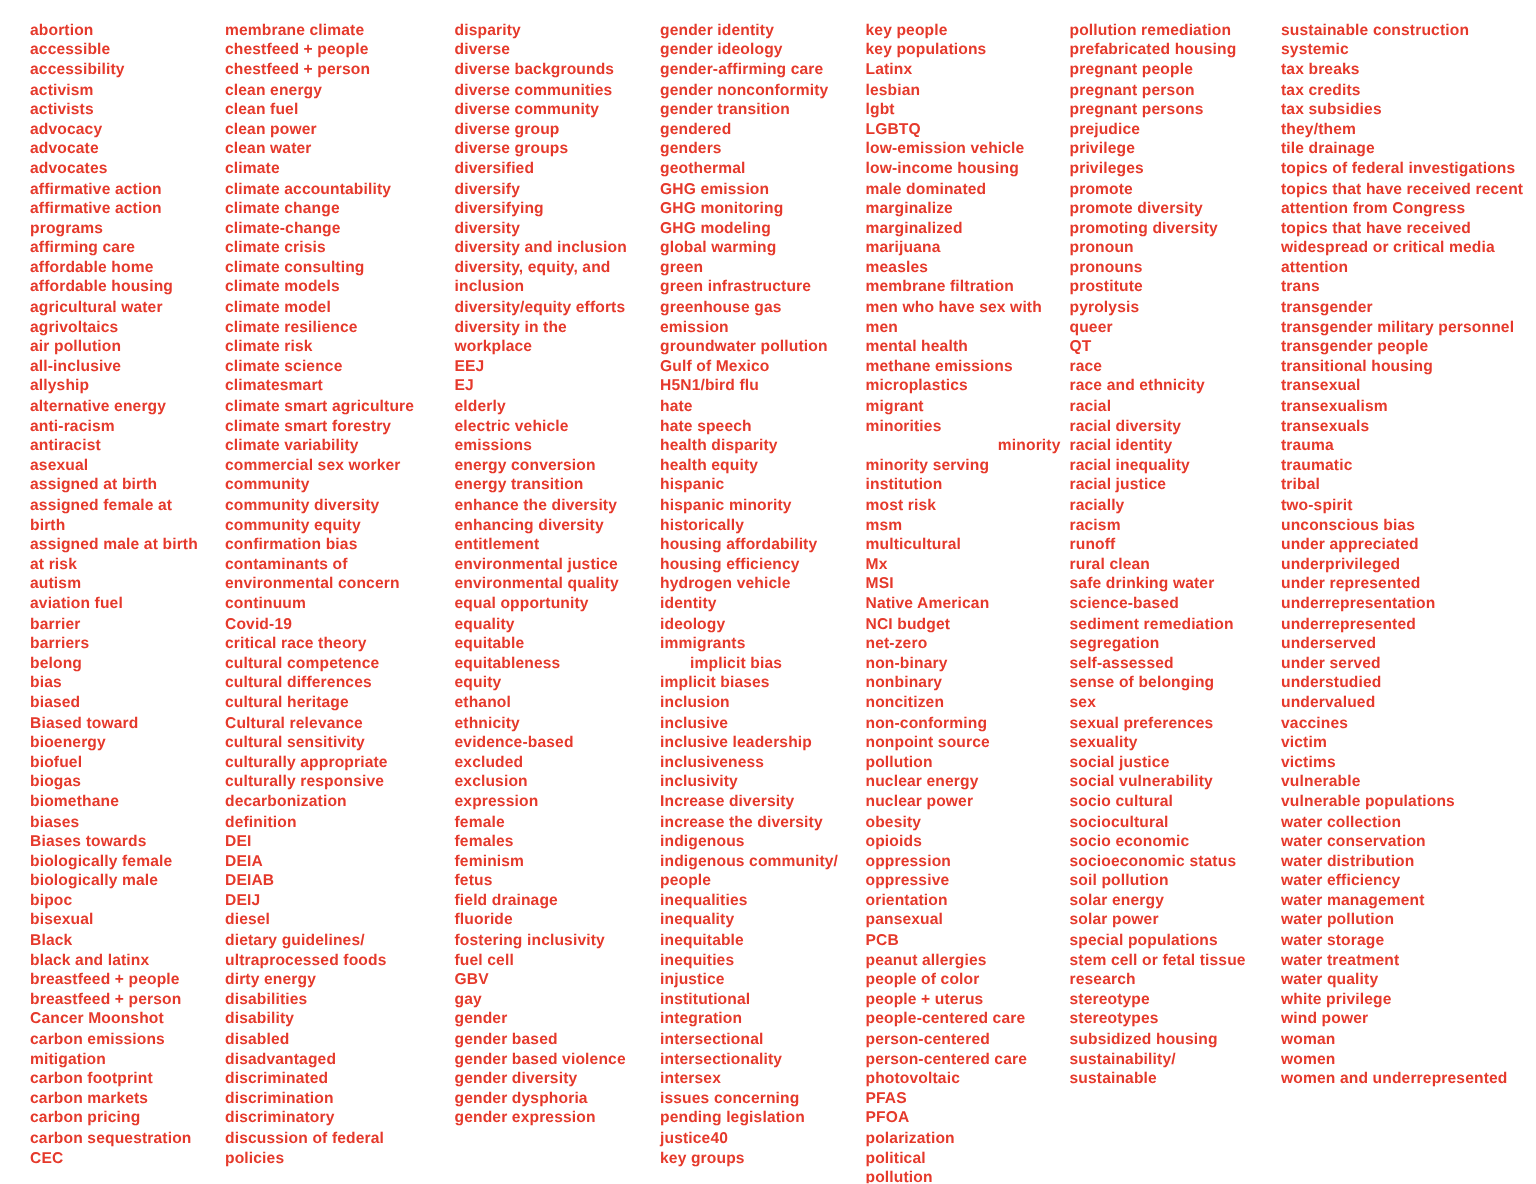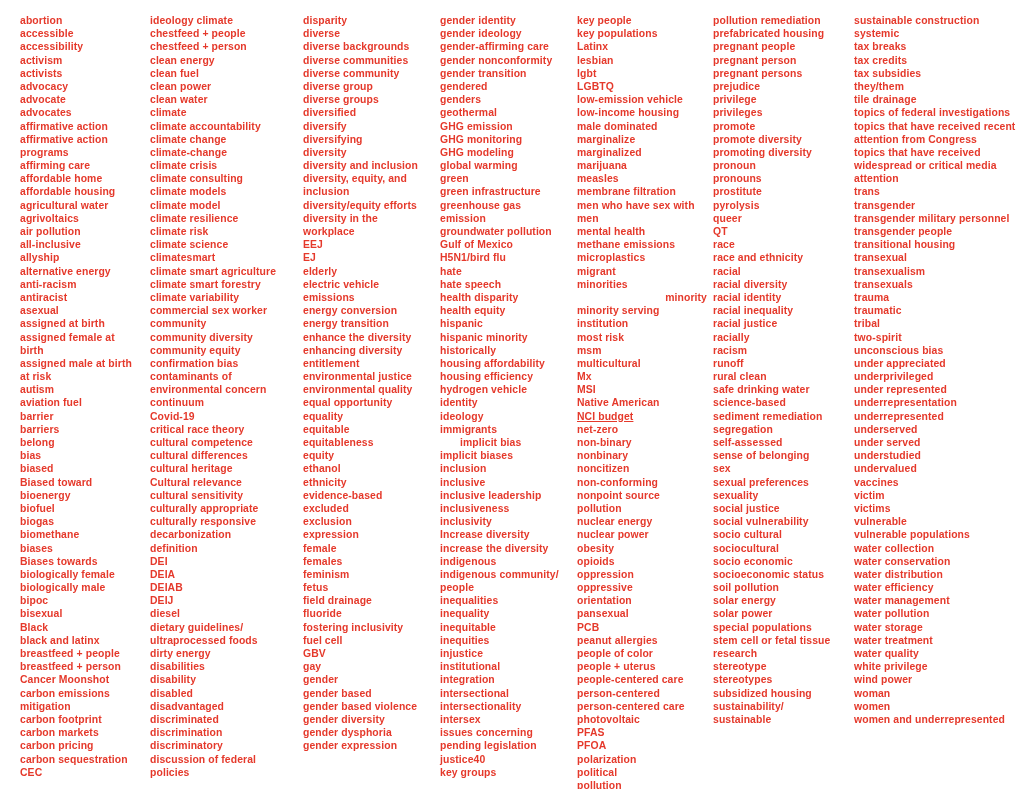--- a/index.html
+++ b/index.html
@@ -94,21 +94,21 @@
       <span class="term" style="color: rgb(229, 57, 43);">breastfeed + person</span>
       <span class="term" style="color: rgb(229, 57, 43);">Cancer Moonshot</span>
       <span class="term" style="color: rgb(229, 57, 43);">carbon emissions mitigation</span>
       <span class="term" style="color: rgb(229, 57, 43);">carbon footprint</span>
       <span class="term" style="color: rgb(229, 57, 43);">carbon markets</span>
       <span class="term" style="color: rgb(229, 57, 43);">carbon pricing</span>
       <span class="term" style="color: rgb(229, 57, 43);">carbon sequestration</span>
       <span class="term" style="color: rgb(229, 57, 43);">CEC</span>
     </div>
   <div class="word-column col-2">
-      <span class="term" style="color: rgb(229, 57, 43);">ideology climate</span>
+      <span class="term" style="color: rgb(229, 57, 43);">membrane climate</span>
       <span class="term" style="color: rgb(229, 57, 43);">chestfeed + people</span>
       <span class="term" style="color: rgb(229, 57, 43);">chestfeed + person</span>
       <span class="term" style="color: rgb(229, 57, 43);">clean energy</span>
       <span class="term" style="color: rgb(229, 57, 43);">clean fuel</span>
       <span class="term" style="color: rgb(229, 57, 43);">clean power</span>
       <span class="term" style="color: rgb(229, 57, 43);">clean water</span>
       <span class="term" style="color: rgb(229, 57, 43);">climate</span>
       <span class="term" style="color: rgb(229, 57, 43);">climate accountability</span>
       <span class="term" style="color: rgb(229, 57, 43);">climate change</span>
       <span class="term" style="color: rgb(229, 57, 43);">climate-change</span>
@@ -292,21 +292,21 @@
       <span class="term" style="color: rgb(229, 57, 43);">migrant</span>
       <span class="term" style="color: rgb(229, 57, 43);">minorities</span>
       <span class="term" style="color: rgb(229, 57, 43); text-align: right;">minority</span>
       <span class="term" style="color: rgb(229, 57, 43);">minority serving institution</span>
       <span class="term" style="color: rgb(229, 57, 43);">most risk</span>
       <span class="term" style="color: rgb(229, 57, 43);">msm</span>
       <span class="term" style="color: rgb(229, 57, 43);">multicultural</span>
       <span class="term" style="color: rgb(229, 57, 43);">Mx</span>
       <span class="term" style="color: rgb(229, 57, 43);">MSI</span>
       <span class="term" style="color: rgb(229, 57, 43);">Native American</span>
-      <span class="term" style="color: rgb(229, 57, 43); text-decoration: underline;">NCI budget</span>
+      <span class="term" style="color: rgb(229, 57, 43);">NCI budget</span>
       <span class="term" style="color: rgb(229, 57, 43);">net-zero</span>
       <span class="term" style="color: rgb(229, 57, 43);">non-binary</span>
       <span class="term" style="color: rgb(229, 57, 43);">nonbinary</span>
       <span class="term" style="color: rgb(229, 57, 43);">noncitizen</span>
       <span class="term" style="color: rgb(229, 57, 43);">non-conforming</span>
       <span class="term" style="color: rgb(229, 57, 43);">nonpoint source pollution</span>
       <span class="term" style="color: rgb(229, 57, 43);">nuclear energy</span>
       <span class="term" style="color: rgb(229, 57, 43);">nuclear power</span>
       <span class="term" style="color: rgb(229, 57, 43);">obesity</span>
       <span class="term" style="color: rgb(229, 57, 43);">opioids</span>

